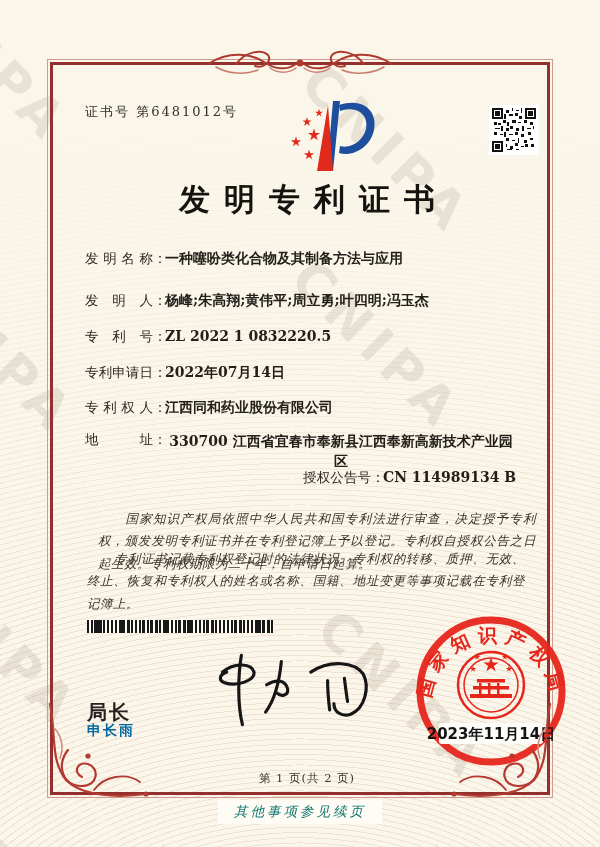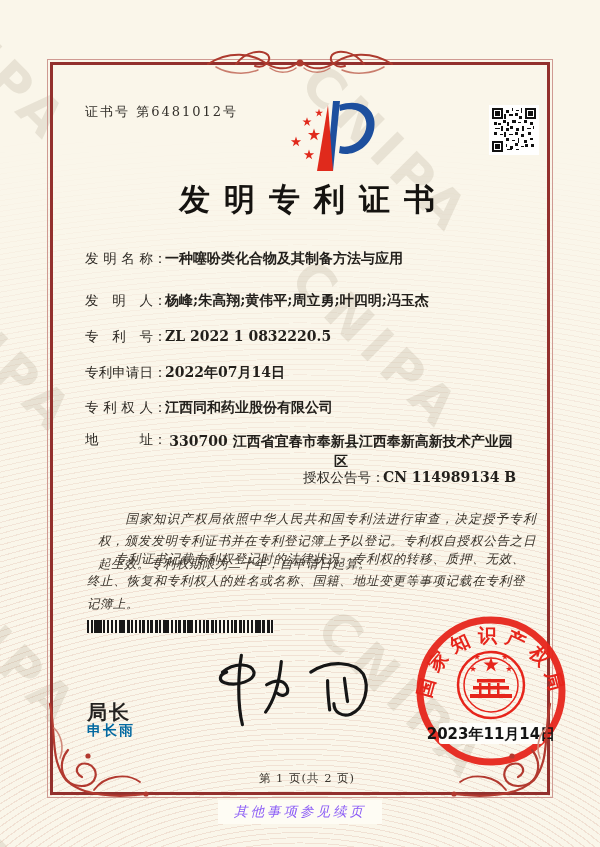--- a/index.html
+++ b/index.html
@@ -68,21 +68,21 @@
     font-weight:bold;font-size:14px;color:#0369a1;letter-spacing:2px;}
   .sig-script{position:absolute;left:120px;top:584px;}
   .seal{position:absolute;left:328px;top:548px;}
   .page-foot{position:absolute;left:0;top:706px;width:444px;text-align:center;
     font-size:11.5px;color:#3a352e;letter-spacing:1px;}
   .cont-note{
     position:absolute;left:0;top:800px;width:600px;text-align:center;pointer-events:none;
   }
   .cont-note span{
     display:inline-block;background:#fefcf4;padding:3px 16px;
-    font-size:13.5px;font-style:italic;letter-spacing:3px;color:#8b5cf6;
+    font-size:13.5px;font-style:italic;letter-spacing:3px;color:#0f766e;
   }
 </style>
 </head>
 <body>
 
 <div class="waves"></div>
 
 <div class="wm" style="left:-70px;top:-40px">CNIPA</div>
 <div class="wm" style="left:332px;top:52px">CNIPA</div>
 <div class="wm" style="left:-64px;top:252px">CNIPA</div>

